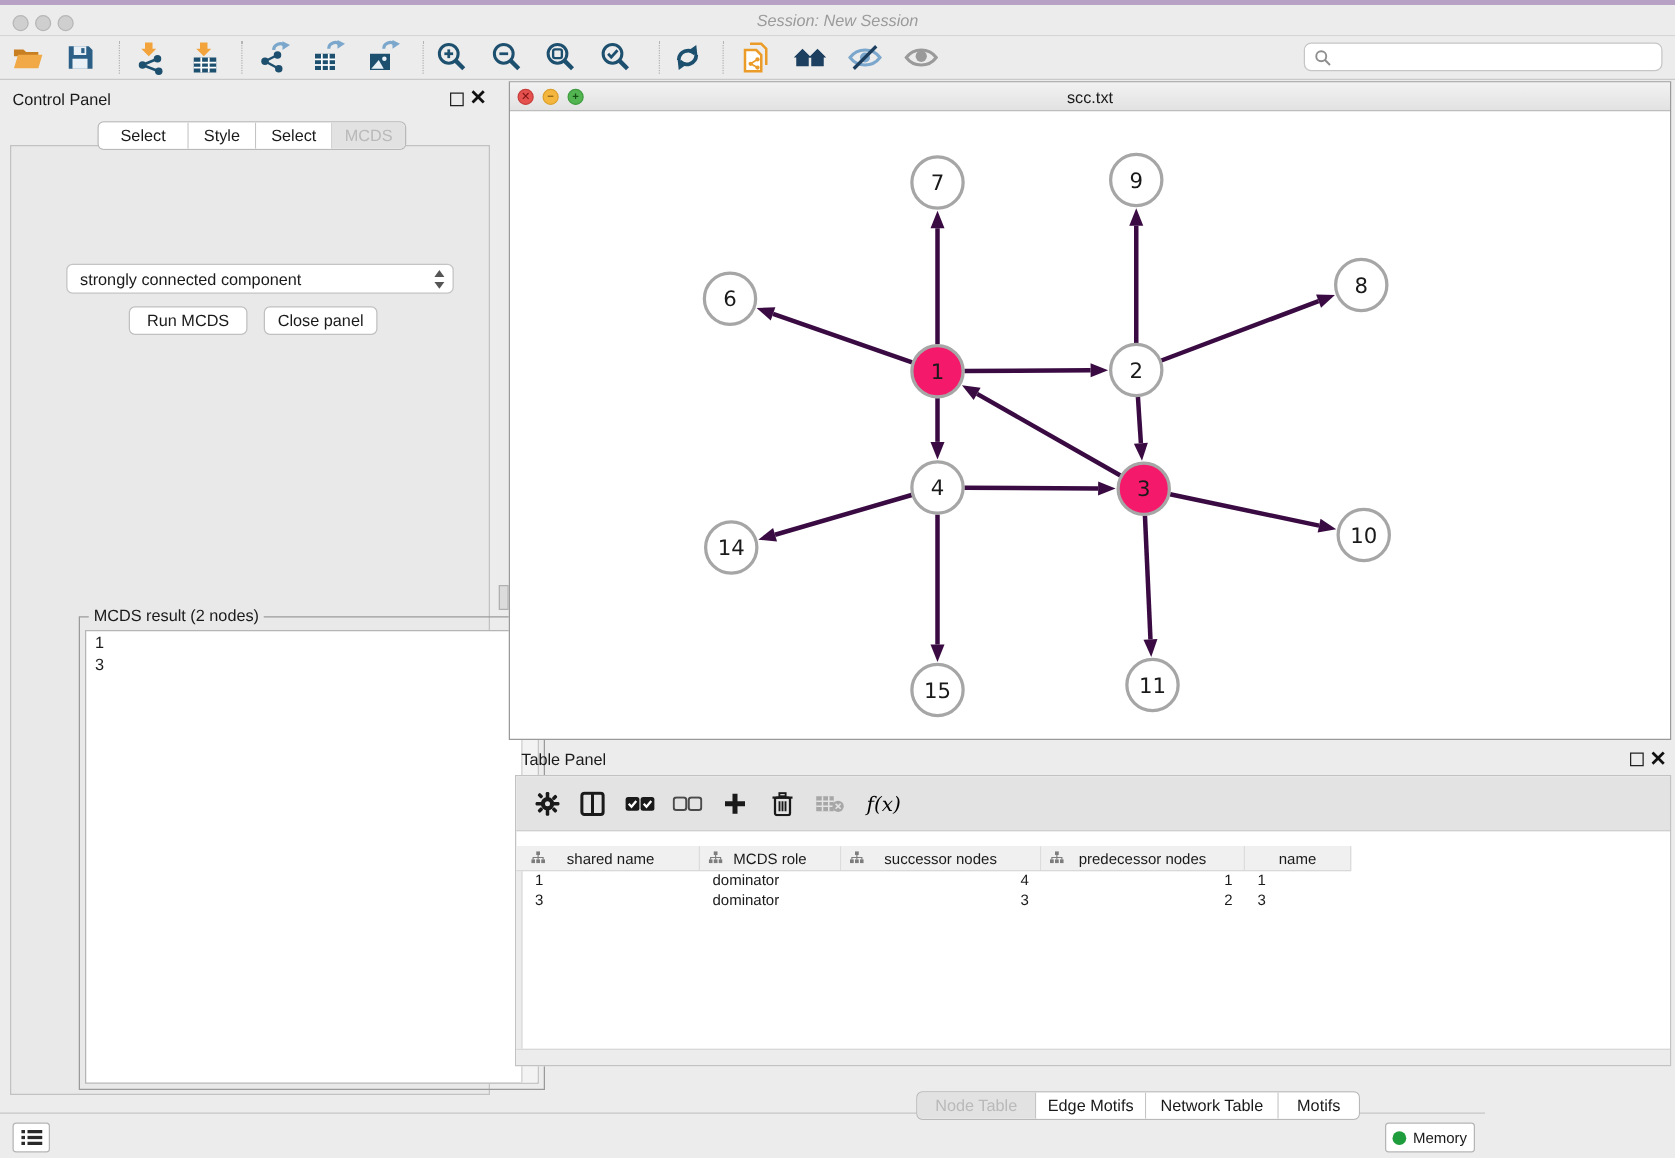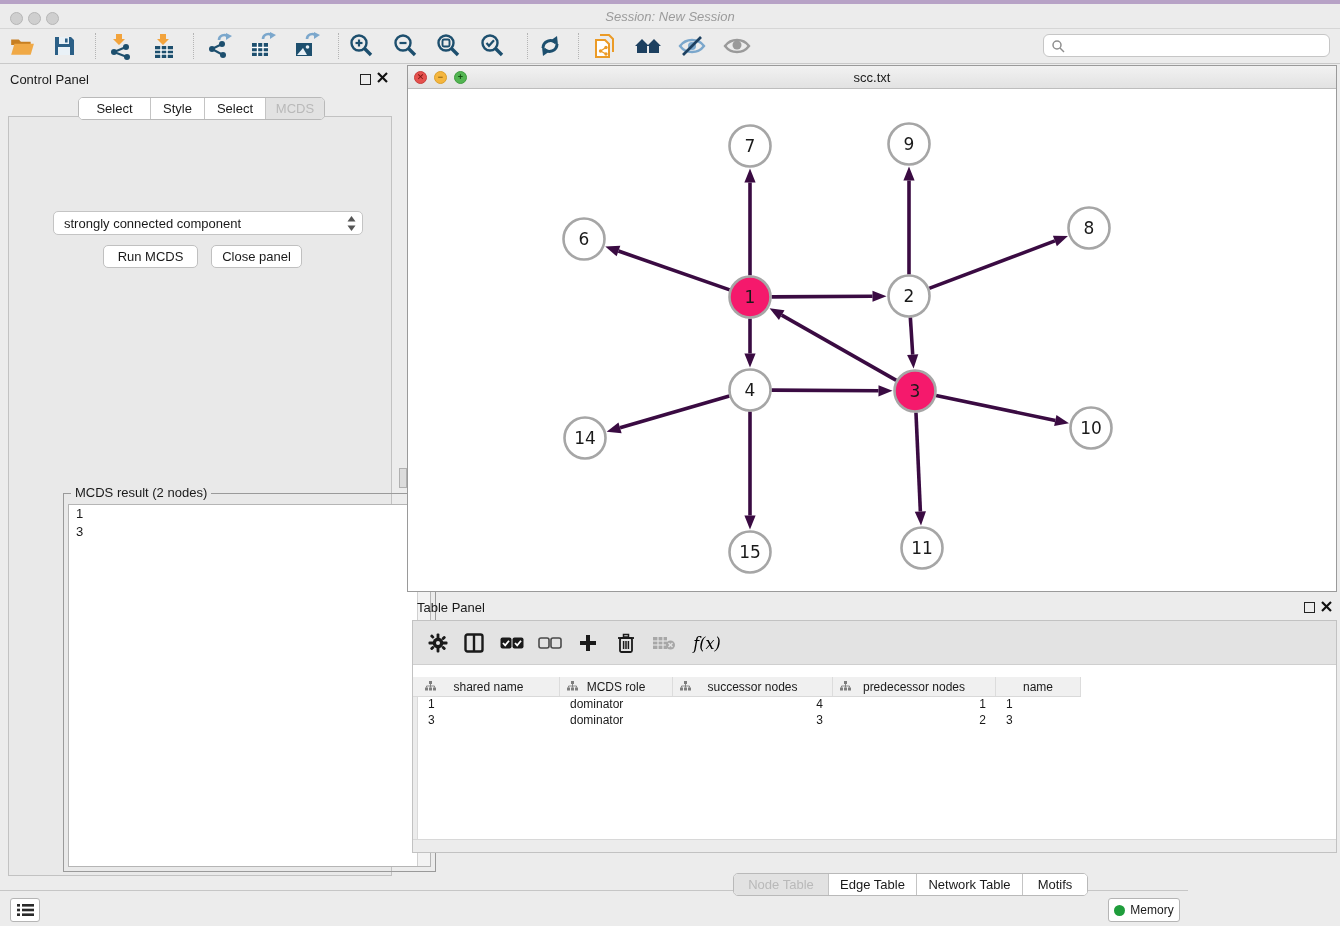--- a/index.html
+++ b/index.html
@@ -493,21 +493,21 @@
             <div class="tcell ar" style="width: 163px;">2</div>
             <div class="tcell al" style="width: 85px;">3</div>
           </div>
         </div>
 
       <div id="tp-hscroll"></div>
     </div>
 
     <div id="tp-tabs" class="segtabs">
       <div class="seg inactive-look" style="width:95px">Node Table</div>
-      <div class="seg" style="width:88px">Edge Table</div>
+      <div class="seg" style="width:88px">Edge Motifs</div>
       <div class="seg" style="width:106px">Network Table</div>
       <div class="seg" style="width:64px">Motifs</div>
     </div>
   </div>
 
   <div id="statusbar" class="abs">
     <div id="list-btn">
       <svg width="17" height="14" viewBox="0 0 17 14">
           <g fill="#2a2a2a">
             <rect x="0" y="1" width="3" height="2.6"></rect>

